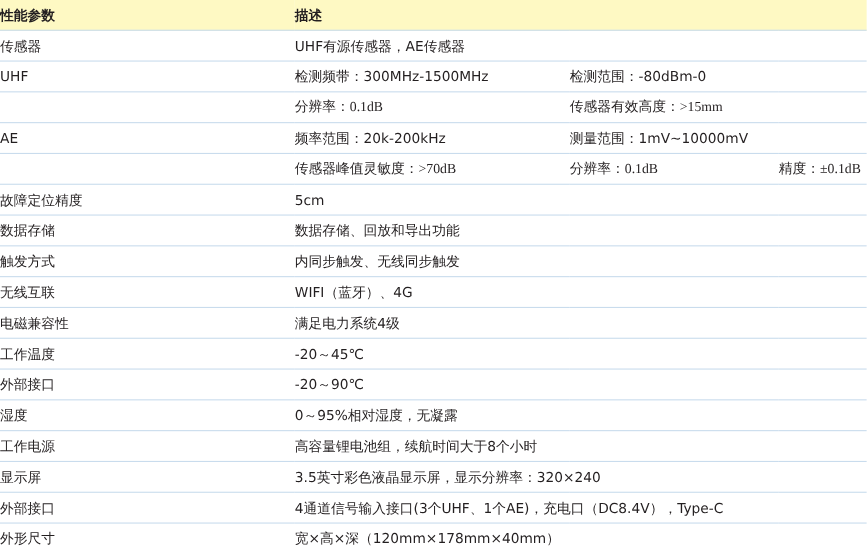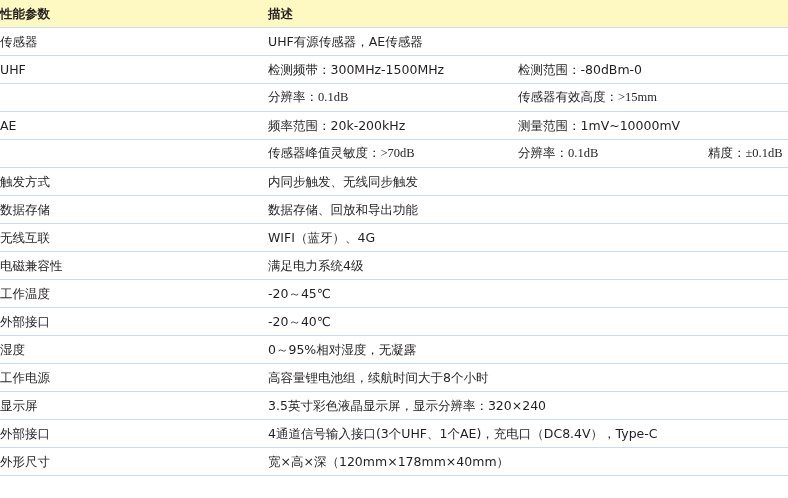--- a/index.html
+++ b/index.html
@@ -95,49 +95,53 @@
       <td class="cell-b" colspan="2">测量范围：1mV~10000mV</td>
     </tr>
 
     <tr class="sub-row">
       <td class="cell-label"></td>
       <td class="cell-a">传感器峰值灵敏度：&gt;70dB</td>
       <td class="cell-b">分辨率：0.1dB</td>
       <td class="cell-c">精度：±0.1dB</td>
     </tr>
 
-
     <tr>
-      <td class="cell-label">触发方式</td>
-      <td class="cell-a" colspan="3">内同步触发、无线同步触发</td>
+      <td class="cell-label">故障定位精度</td>
+      <td class="cell-a" colspan="3">5cm</td>
     </tr>
 
     <tr>
       <td class="cell-label">数据存储</td>
       <td class="cell-a" colspan="3">数据存储、回放和导出功能</td>
+    </tr>
+
+    <tr>
+      <td class="cell-label">触发方式</td>
+      <td class="cell-a" colspan="3">内同步触发、无线同步触发</td>
     </tr>
 
     <tr>
       <td class="cell-label">无线互联</td>
       <td class="cell-a" colspan="3">WIFI（蓝牙）、4G</td>
     </tr>
 
     <tr>
       <td class="cell-label">电磁兼容性</td>
       <td class="cell-a" colspan="3">满足电力系统4级</td>
     </tr>
 
     <tr>
       <td class="cell-label">工作温度</td>
       <td class="cell-a" colspan="3">-20～45℃</td>
     </tr>
 
     <tr>
       <td class="cell-label">外部接口</td>
-      <td class="cell-a" colspan="3">-20～40℃</td>
+      <td class="cell-a" colspan="3">-20～90℃</td>
     </tr>
 
     <tr>
       <td class="cell-label">湿度</td>
       <td class="cell-a" colspan="3">0～95%相对湿度，无凝露</td>
     </tr>
 
     <tr>
       <td class="cell-label">工作电源</td>
       <td class="cell-a" colspan="3">高容量锂电池组，续航时间大于8个小时</td>

